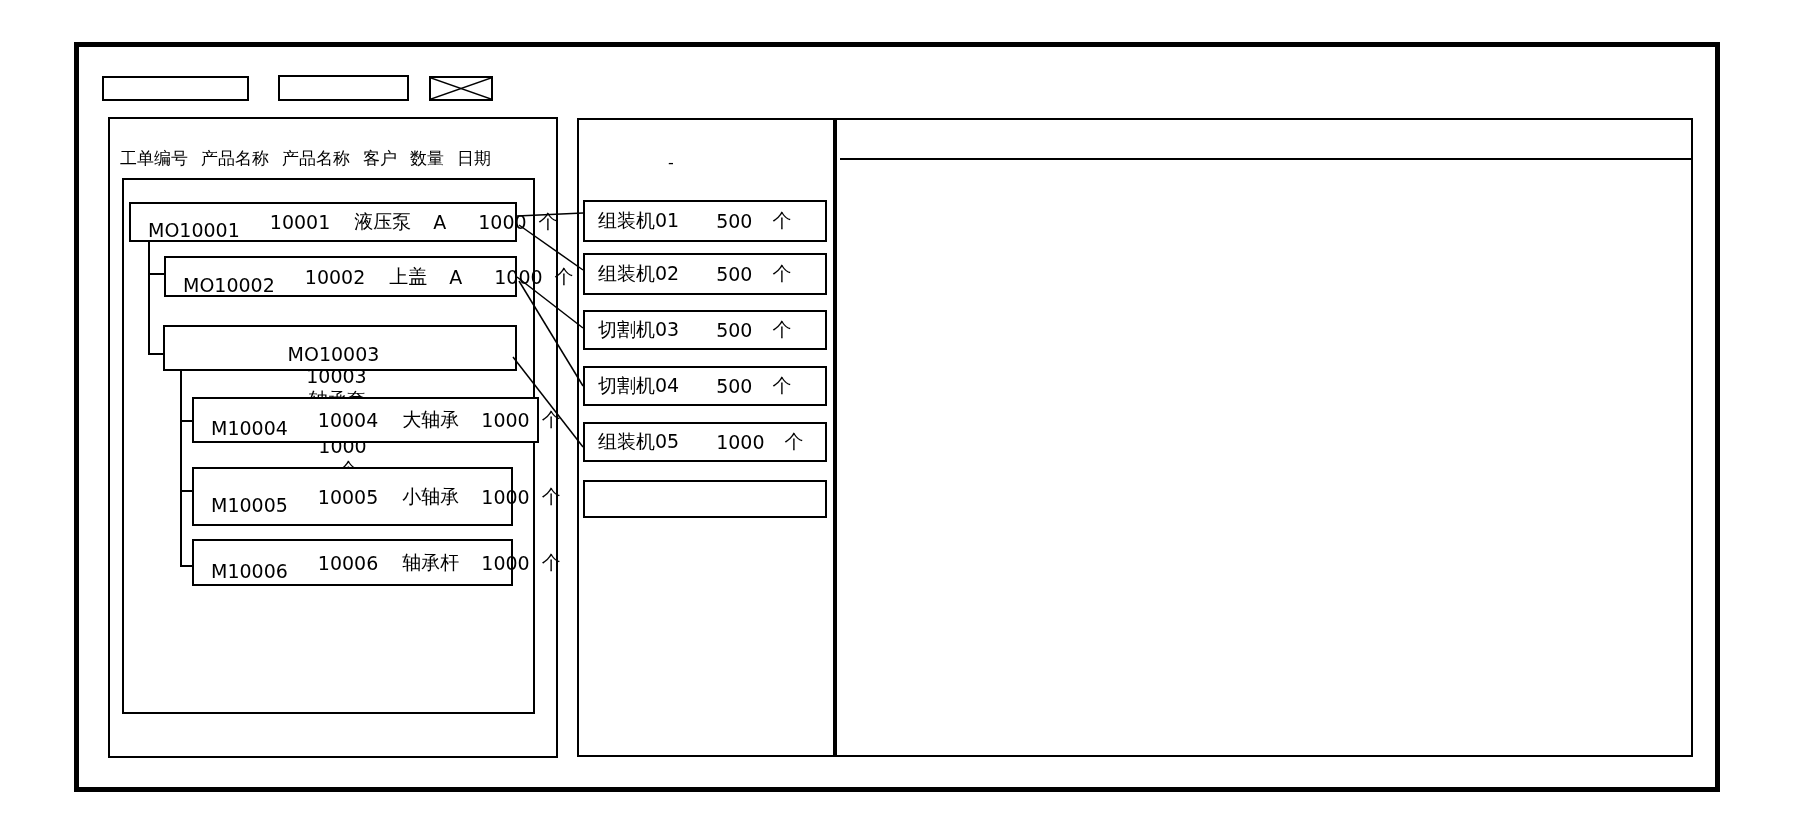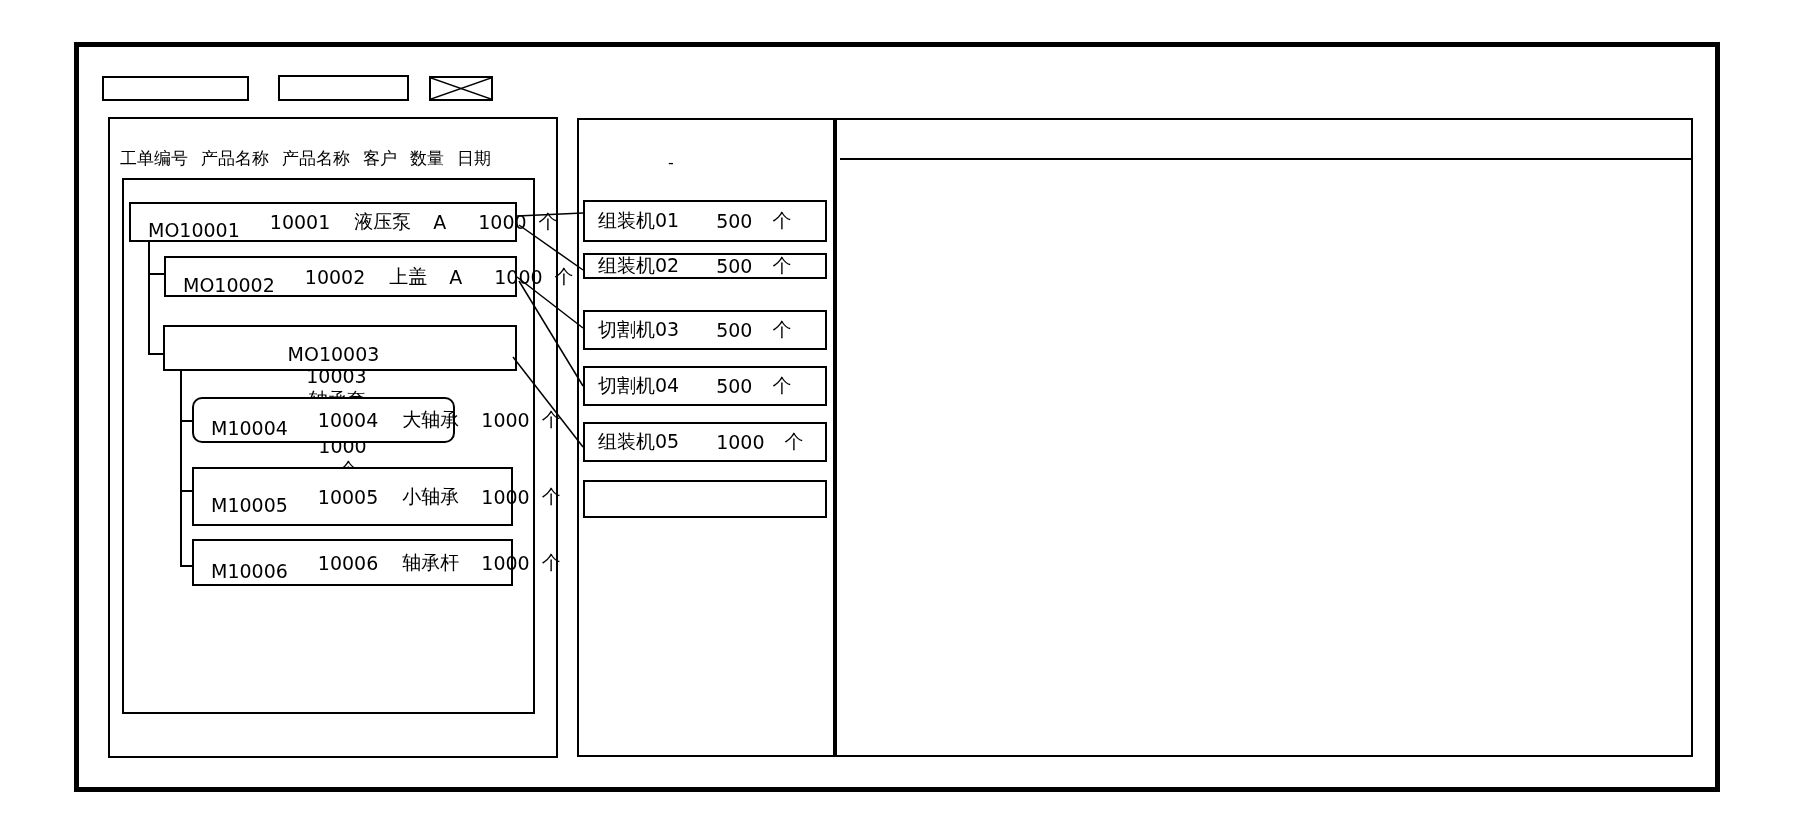--- a/index.html
+++ b/index.html
@@ -79,21 +79,21 @@
     <span class="f-unit">个</span>
   </div>
   <div class="abs frame order-box" style="left:163px;top:325px;width:354px;height:46px;flex-direction:column;">
     <span class="f-order">MO10003</span>
     <span class="f-code">10003</span>
     <span class="f-name">轴承套</span>
     <span class="f-cust">A</span>
     <span class="f-qty">1000</span>
     <span class="f-unit">个</span>
   </div>
-  <div class="abs frame order-box" style="left:192px;top:397px;width:263px;height:46px;border-radius:10px;">
+  <div class="abs frame order-box" style="left:192px;top:397px;width:347px;height:46px;">
     <span class="f-order">M10004</span>
     <span class="f-code">10004</span>
     <span class="f-name">大轴承</span>
     <span class="f-cust"></span>
     <span class="f-qty">1000</span>
     <span class="f-unit">个</span>
   </div>
   <div class="abs frame order-box" style="left:192px;top:467px;width:321px;height:59px;">
     <span class="f-order">M10005</span>
     <span class="f-code">10005</span>
@@ -112,21 +112,21 @@
   </div>
 
   <div class="abs frame" style="left:577px;top:118px;width:258px;height:639px;"></div>
   <div class="abs dash-mark" style="left:668px;top:158px;">-</div>
 
   <div class="abs frame machine-box" style="left:583px;top:200px;width:244px;height:42px;">
     <span class="f-name">组装机01</span>
     <span class="f-qty">500</span>
     <span class="f-unit">个</span>
   </div>
-  <div class="abs frame machine-box" style="left:583px;top:253px;width:244px;height:26px;">
+  <div class="abs frame machine-box" style="left:583px;top:253px;width:244px;height:42px;">
     <span class="f-name">组装机02</span>
     <span class="f-qty">500</span>
     <span class="f-unit">个</span>
   </div>
   <div class="abs frame machine-box" style="left:583px;top:310px;width:244px;height:40px;padding-left:13px;">
     <span class="f-name">切割机03</span>
     <span class="f-qty">500</span>
     <span class="f-unit">个</span>
   </div>
   <div class="abs frame machine-box" style="left:583px;top:366px;width:244px;height:40px;">

